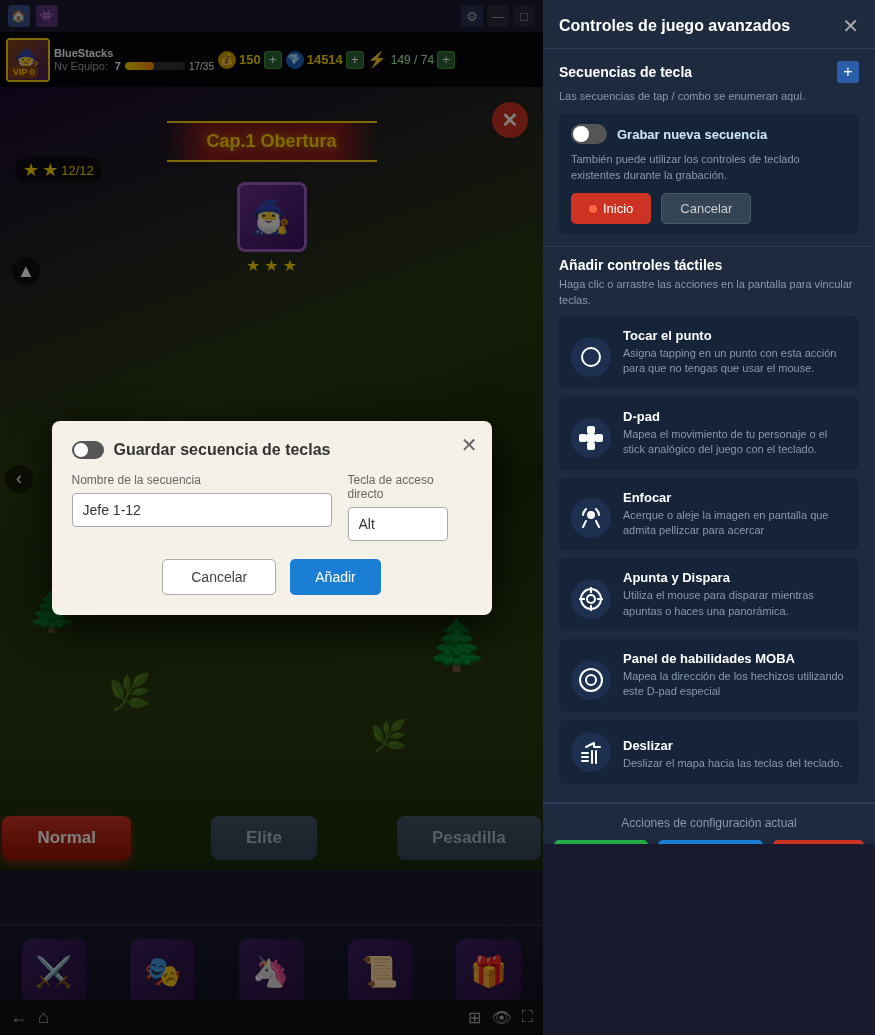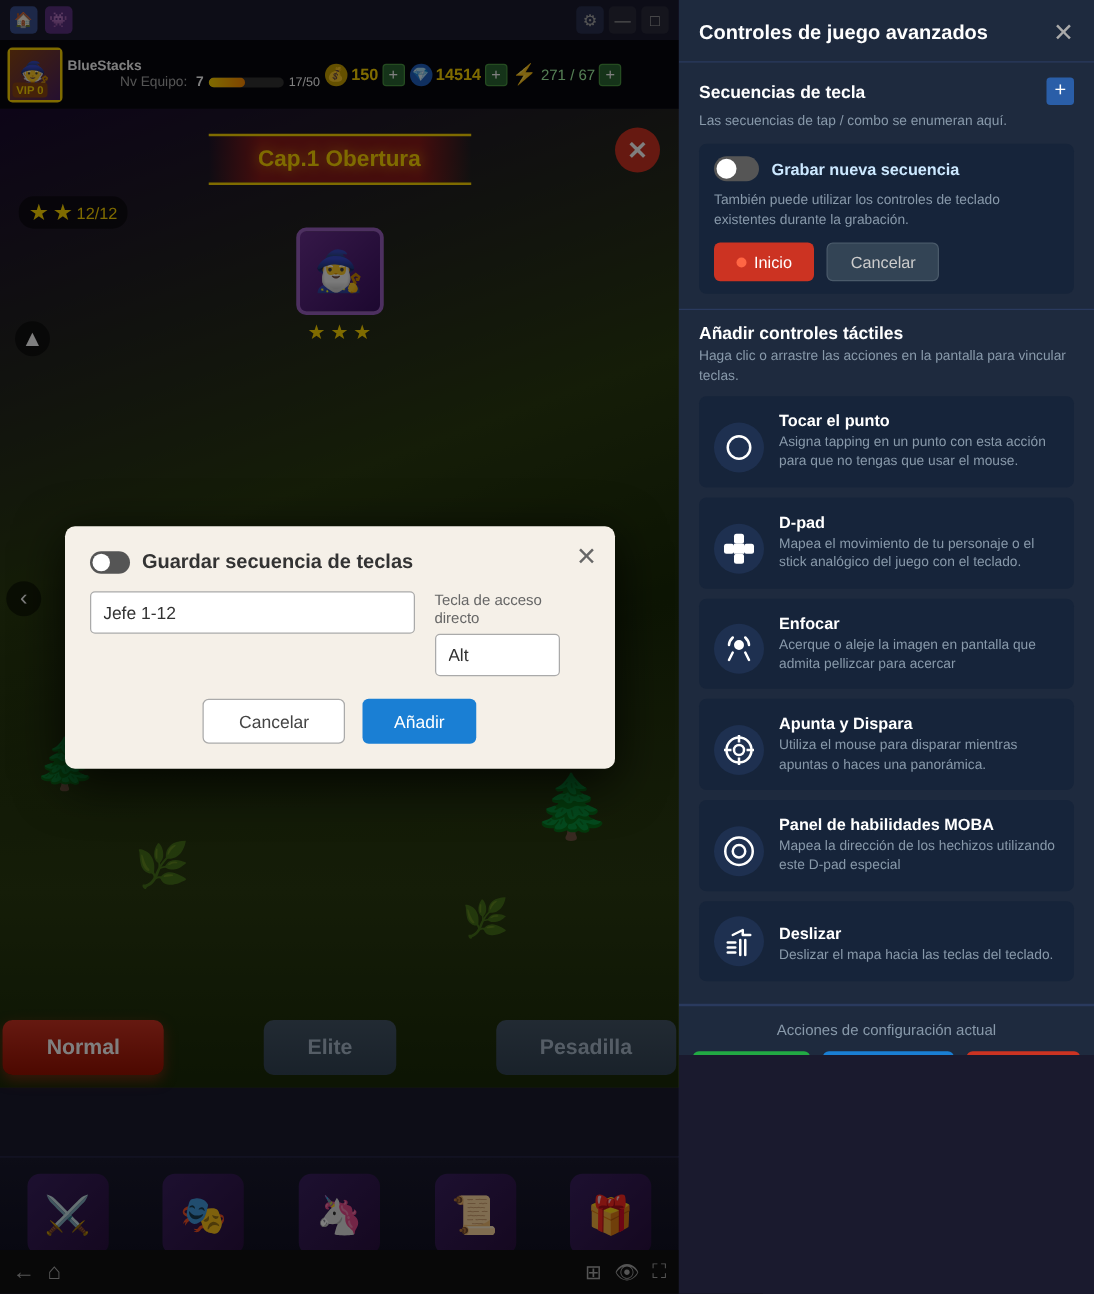--- a/index.html
+++ b/index.html
@@ -83,21 +83,20 @@
       margin-right: 6px;
     }
     .level-info {
       color: #aaaaaa;
       font-size: 11px;
     }
     .level-bar {
       display: flex;
       align-items: center;
       gap: 4px;
-      margin-left: 42px;
     }
     .progress-bar-wrap {
       width: 60px; height: 8px;
       background: #333;
       border-radius: 4px;
       overflow: hidden;
     }
     .progress-bar-fill {
       height: 100%;
       background: linear-gradient(90deg, #ffd700, #ff8800);
@@ -122,21 +121,21 @@
       top: 55px;
       left: 0; right: 0;
       bottom: 55px;
       background: linear-gradient(160deg, #1a0a30 0%, #2a3a10 40%, #1a2a08 60%, #2d3a15 100%);
       overflow: hidden;
     }
 
     
     .chapter-banner {
       position: absolute;
-      top: 20px;
+      top: 34px;
       left: 50%;
       transform: translateX(-50%);
       background: linear-gradient(90deg, transparent, #8b1a1a 20%, #8b1a1a 80%, transparent);
       color: #ffd700;
       font-size: 18px;
       font-weight: bold;
       padding: 8px 40px;
       border-top: 2px solid #ffd700;
       border-bottom: 2px solid #ffd700;
       white-space: nowrap;
@@ -684,39 +683,39 @@
     </div>
 
     <div style="display:flex;flex-direction:column;gap:1px;">
       <span class="username">BlueStacks</span>
       <div class="level-bar">
         <span class="level-info">Nv Equipo:</span>
         <span class="level-info" style="margin-left:3px;color:white;font-weight:bold;">7</span>
         <div class="progress-bar-wrap">
           <div class="progress-bar-fill" style="width:48%;"></div>
         </div>
-        <span class="progress-text">17/50</span>
+        <span class="progress-text">17/35</span>
       </div>
     </div>
 
     <div class="stat-group">
       <div class="stat-icon" style="background:#c8a000;">💰</div>
       <span class="stat-value">150</span>
       <div class="plus-btn">+</div>
     </div>
 
     <div class="stat-group">
       <div class="stat-icon" style="background:#2060c0;">💎</div>
       <span class="stat-value">14514</span>
       <div class="plus-btn">+</div>
     </div>
 
     <div class="stat-group">
       <span class="lightning-icon">⚡</span>
-      <span class="energy-text">271 / 67</span>
+      <span class="energy-text">149 / 74</span>
       <div class="plus-btn">+</div>
     </div>
   </div>
 
   <div class="map-area" style="top:87px;bottom:165px;">
 
     <div style="position:absolute;bottom:0;left:0;right:0;height:50%;background:linear-gradient(180deg,transparent,#2a3a10 60%,#1a2a08);"></div>
 
     <div style="position:absolute;bottom:30%;left:5%;font-size:40px;opacity:0.7;">🌲</div>
     <div style="position:absolute;bottom:25%;right:10%;font-size:50px;opacity:0.8;">🌲</div>
@@ -792,20 +791,21 @@
     <div class="dialog">
       <div class="dialog-header">
         <div class="dialog-toggle">
           <div class="dialog-toggle-dot"></div>
         </div>
         <span class="dialog-title">Guardar secuencia de teclas</span>
       </div>
       <button class="dialog-close">✕</button>
       <div class="dialog-fields">
         <div class="dialog-field dialog-field-wide">
+          <label class="dialog-field-label">Nombre de la secuencia</label>
           <input class="dialog-input" value="Jefe 1-12" style="">
         </div>
         <div class="dialog-field dialog-field-narrow">
           <label class="dialog-field-label">Tecla de acceso directo</label>
           <input class="dialog-input" value="Alt" style="">
         </div>
       </div>
       <div class="dialog-buttons">
         <button class="btn-cancel">Cancelar</button>
         <button class="btn-add">Añadir</button>

